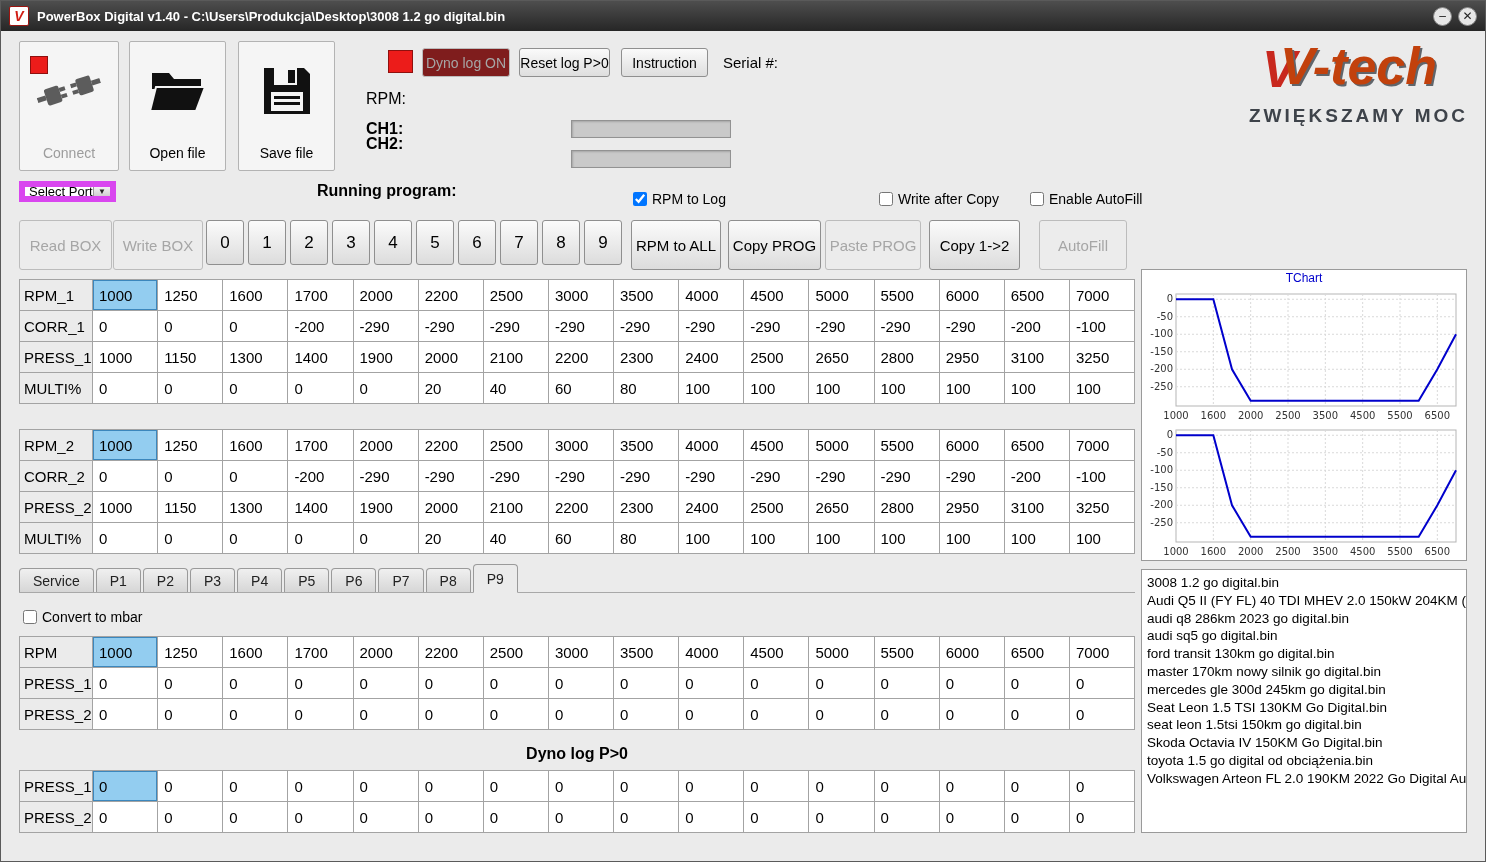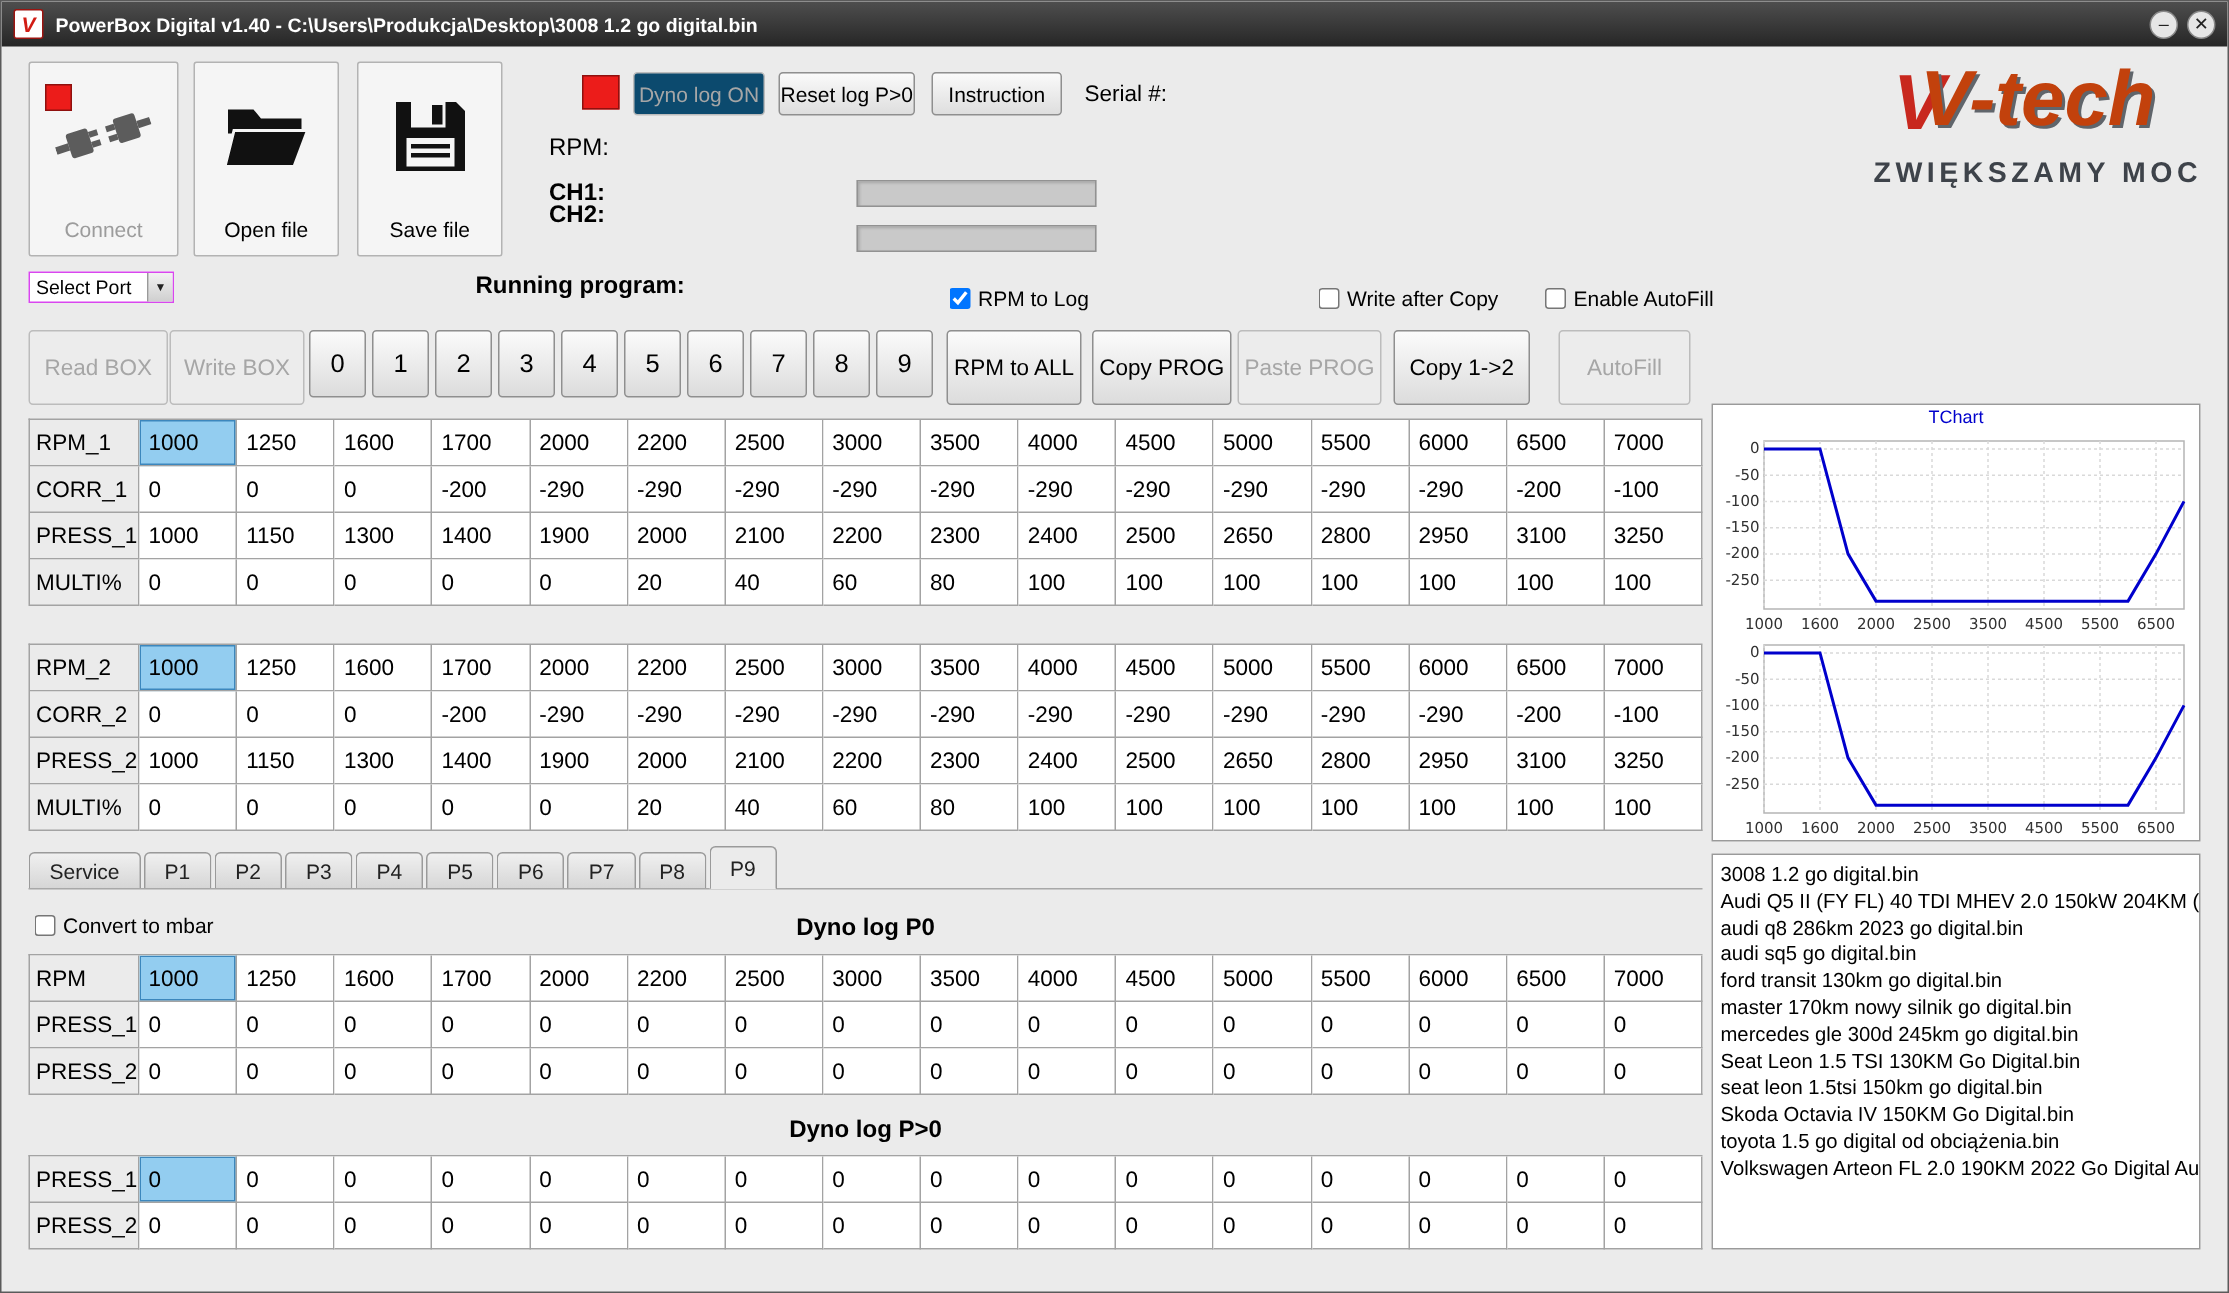--- a/index.html
+++ b/index.html
@@ -27,33 +27,33 @@
     padding-bottom:9px; cursor:pointer; }
   .toolbtn .cap { font-size:14px; color:#000; margin-top:6px; }
   .toolbtn .cap.dis { color:#9c9c9c; }
   .toolbtn .iconwrap { flex:1; display:flex; align-items:center; justify-content:center; width:100%; }
   .led { position:absolute; background:#ec1c1a; border:1px solid #8f100e; }
 
   
   .btn { position:absolute; height:29px; background:linear-gradient(#fafafa,#dedede); border:1px solid #8f8f8f;
     border-radius:3px; font-size:14px; color:#000; display:flex; align-items:center; justify-content:center;
     cursor:pointer; font-family:inherit; }
-  .btn.disabled { color:#a6a6a6; background:#0c4a6e; border-color:#bcbcbc; cursor:default; }
+  .btn.disabled { color:#a6a6a6; background:#7f1d1d; border-color:#bcbcbc; cursor:default; }
 
   
   .abtn { position:absolute; top:219px; height:50px; background:linear-gradient(#fbfbfb,#dcdcdc);
     border:1px solid #8f8f8f; border-radius:3px; font-size:15px; color:#000; display:flex; align-items:center;
     justify-content:center; cursor:pointer; font-family:inherit; }
   .abtn.disabled { color:#a6a6a6; background:#ececec; border-color:#bcbcbc; cursor:default; }
   .digits { position:absolute; left:205px; top:219px; display:flex; gap:4px; }
   .digit { position:static; width:38px; height:45px; font-size:17px; }
 
   
   .select { position:absolute; left:18px; top:180px; width:97px; height:21px; background:#fff;
-    border:1px solid #d946ef; display:flex; align-items:center; cursor:pointer; }
+    border:6px solid #d946ef; display:flex; align-items:center; cursor:pointer; }
   .select-text { flex:1; font-size:13px; padding-left:4px; }
   .select-arrow { width:17px; height:100%; background:linear-gradient(#f2f2f2,#cfcfcf); border-left:1px solid #9a9a9a;
     font-size:8px; display:flex; align-items:center; justify-content:center; color:#222; }
 
   
   .pbar { position:absolute; width:160px; height:18px; background:#c9c9c9; border:1px solid #929292;
     box-shadow:inset 1px 1px 2px rgba(0,0,0,.18); }
 
   
   .chk { position:absolute; display:flex; align-items:center; gap:5px; font-size:14px; color:#000; cursor:pointer; }
@@ -371,21 +371,20 @@
       <div class="tab">P6</div>
       <div class="tab">P7</div>
       <div class="tab">P8</div>
       <div class="tab active">P9</div>
     </div>
 
   <label class="chk" style="left:22px;top:608px;">
     <input type="checkbox" style="">
     <span>Convert to mbar</span>
   </label>
-  <div class="section-title" style="top:609px;">Dyno log  P0</div>
   <div class="dtable" id="table-dyno-p0" style="top:635px;">
       <div class="trow">
         <div class="tlabel">RPM</div>
         <div class="tcell sel">1000</div>
         <div class="tcell">1250</div>
         <div class="tcell">1600</div>
         <div class="tcell">1700</div>
         <div class="tcell">2000</div>
         <div class="tcell">2200</div>
         <div class="tcell">2500</div>

